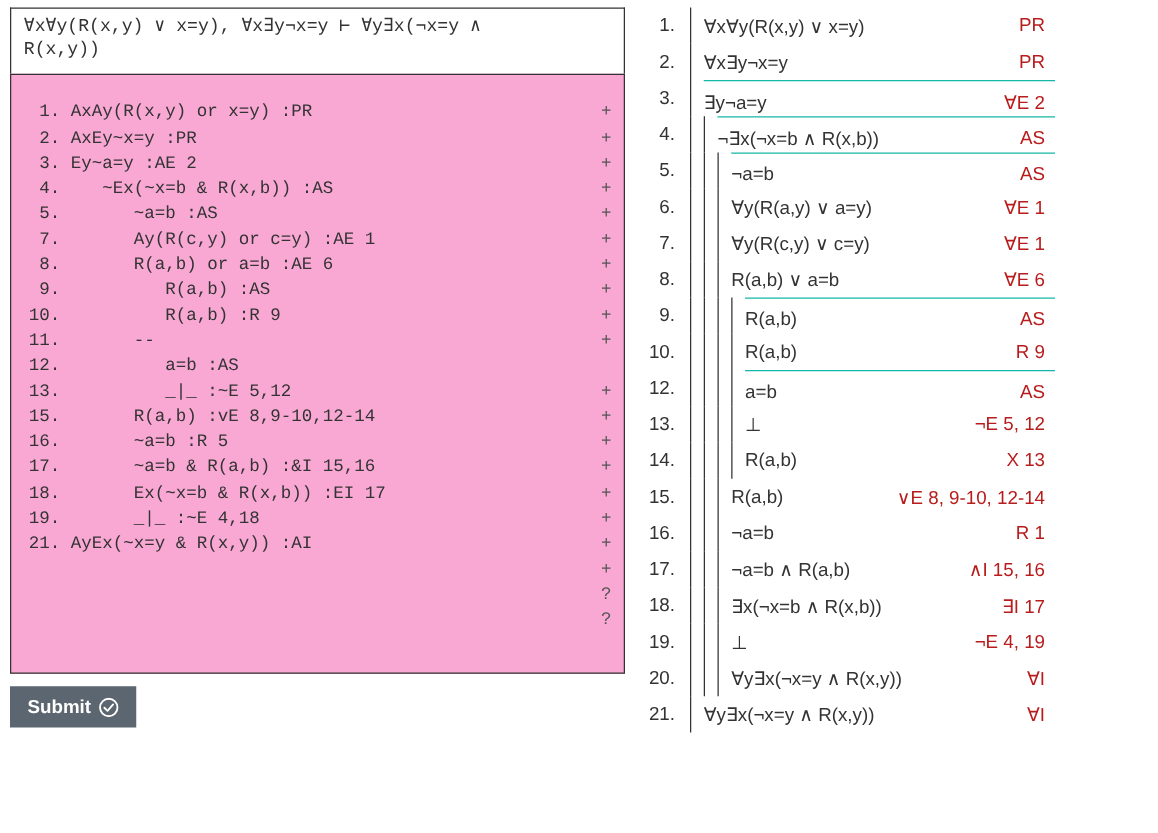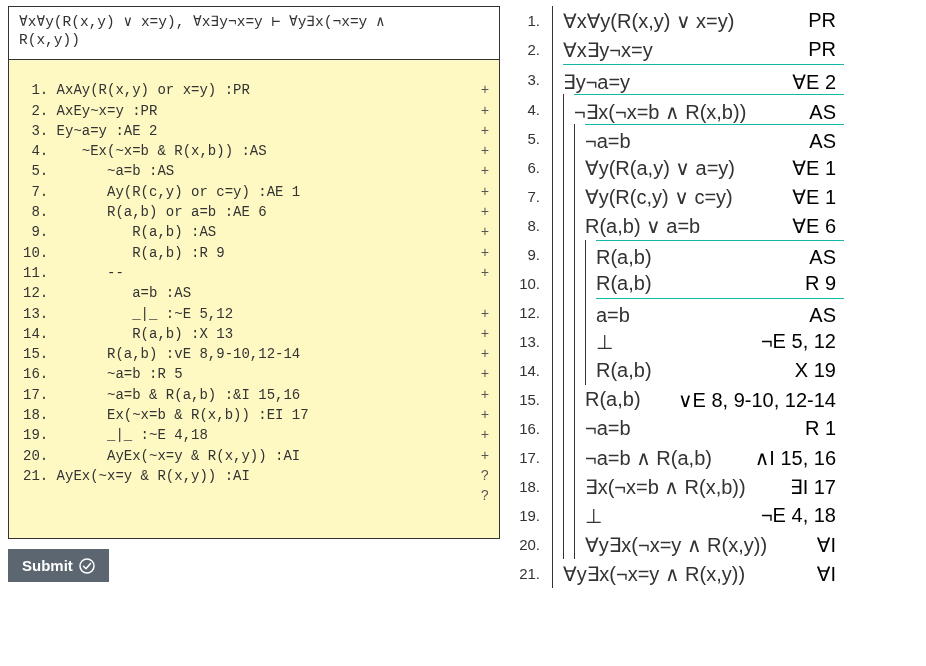--- a/index.html
+++ b/index.html
@@ -33,21 +33,21 @@
     border-bottom: none;
     padding: 6px 10px 10px 10px;
     line-height: 1.25;
     white-space: pre-wrap;
   }
   .editor-box {
     position: relative;
     border: 1px solid #333;
     height: 480px;
     box-sizing: border-box;
-    background: #fef9c3;
+    background: #f9a8d4;
     font-family: "Courier New", monospace;
     font-size: 14px;
   }
   .editor-lines {
     position: absolute;
     left: 14px;
     right: 28px;
     top: 20px;
     bottom: 10px;
     overflow: hidden;
@@ -120,29 +120,29 @@
     background: #333;
     margin-right: 10px;
     align-self: stretch;
   }
   .pcontent {
     flex: 1;
     display: flex;
     align-items: center;
     justify-content: space-between;
     padding-right: 8px;
-    font-size: 20px;
+    font-size: 15px;
     text-align: right;
   }
   .formula {
     white-space: nowrap;
   }
   .just {
     white-space: nowrap;
-    color: #000000;
+    color: #b91c1c;
     padding-left: 6px;
   }
   .prow.new-sub .pcontent {
     border-top: 1px solid #14b8a6;
     padding-top: 5px;
   }
 </style>
 </head>
 <body>
 
@@ -159,27 +159,25 @@
           <div class="editor-line"> 3. Ey~a=y :AE 2</div>
           <div class="editor-line"> 4.    ~Ex(~x=b &amp; R(x,b)) :AS</div>
           <div class="editor-line"> 5.       ~a=b :AS</div>
           <div class="editor-line"> 7.       Ay(R(c,y) or c=y) :AE 1</div>
           <div class="editor-line"> 8.       R(a,b) or a=b :AE 6</div>
           <div class="editor-line"> 9.          R(a,b) :AS</div>
           <div class="editor-line">10.          R(a,b) :R 9</div>
           <div class="editor-line">11.       --</div>
           <div class="editor-line">12.          a=b :AS</div>
           <div class="editor-line">13.          _|_ :~E 5,12</div>
-          <div class="editor-line">14.          R(a,b) :X 13</div>
           <div class="editor-line">15.       R(a,b) :vE 8,9-10,12-14</div>
           <div class="editor-line">16.       ~a=b :R 5</div>
           <div class="editor-line">17.       ~a=b &amp; R(a,b) :&amp;I 15,16</div>
           <div class="editor-line">18.       Ex(~x=b &amp; R(x,b)) :EI 17</div>
           <div class="editor-line">19.       _|_ :~E 4,18</div>
-          <div class="editor-line">20.       AyEx(~x=y &amp; R(x,y)) :AI</div>
           <div class="editor-line">21. AyEx(~x=y &amp; R(x,y)) :AI</div>
         </div>
       <div class="gutter" id="editor-gutter">
           <div class="gutter-mark">+</div>
           <div class="gutter-mark">+</div>
           <div class="gutter-mark">+</div>
           <div class="gutter-mark">+</div>
           <div class="gutter-mark">+</div>
           <div class="gutter-mark">+</div>
           <div class="gutter-mark">+</div>
@@ -357,21 +355,21 @@
         <div class="prow">
           <div class="pnum">14.</div>
           <div class="bars">
             <div class="bar"></div>
             <div class="bar"></div>
             <div class="bar"></div>
             <div class="bar"></div>
           </div>
           <div class="pcontent">
             <span class="formula">R(a,b)</span>
-            <span class="just">X 19</span>
+            <span class="just">X 13</span>
           </div>
         </div>
         <div class="prow">
           <div class="pnum">15.</div>
           <div class="bars">
             <div class="bar"></div>
             <div class="bar"></div>
             <div class="bar"></div>
           </div>
           <div class="pcontent">
@@ -417,21 +415,21 @@
         </div>
         <div class="prow">
           <div class="pnum">19.</div>
           <div class="bars">
             <div class="bar"></div>
             <div class="bar"></div>
             <div class="bar"></div>
           </div>
           <div class="pcontent">
             <span class="formula">⊥</span>
-            <span class="just">¬E 4, 18</span>
+            <span class="just">¬E 4, 19</span>
           </div>
         </div>
         <div class="prow">
           <div class="pnum">20.</div>
           <div class="bars">
             <div class="bar"></div>
             <div class="bar"></div>
             <div class="bar"></div>
           </div>
           <div class="pcontent">

